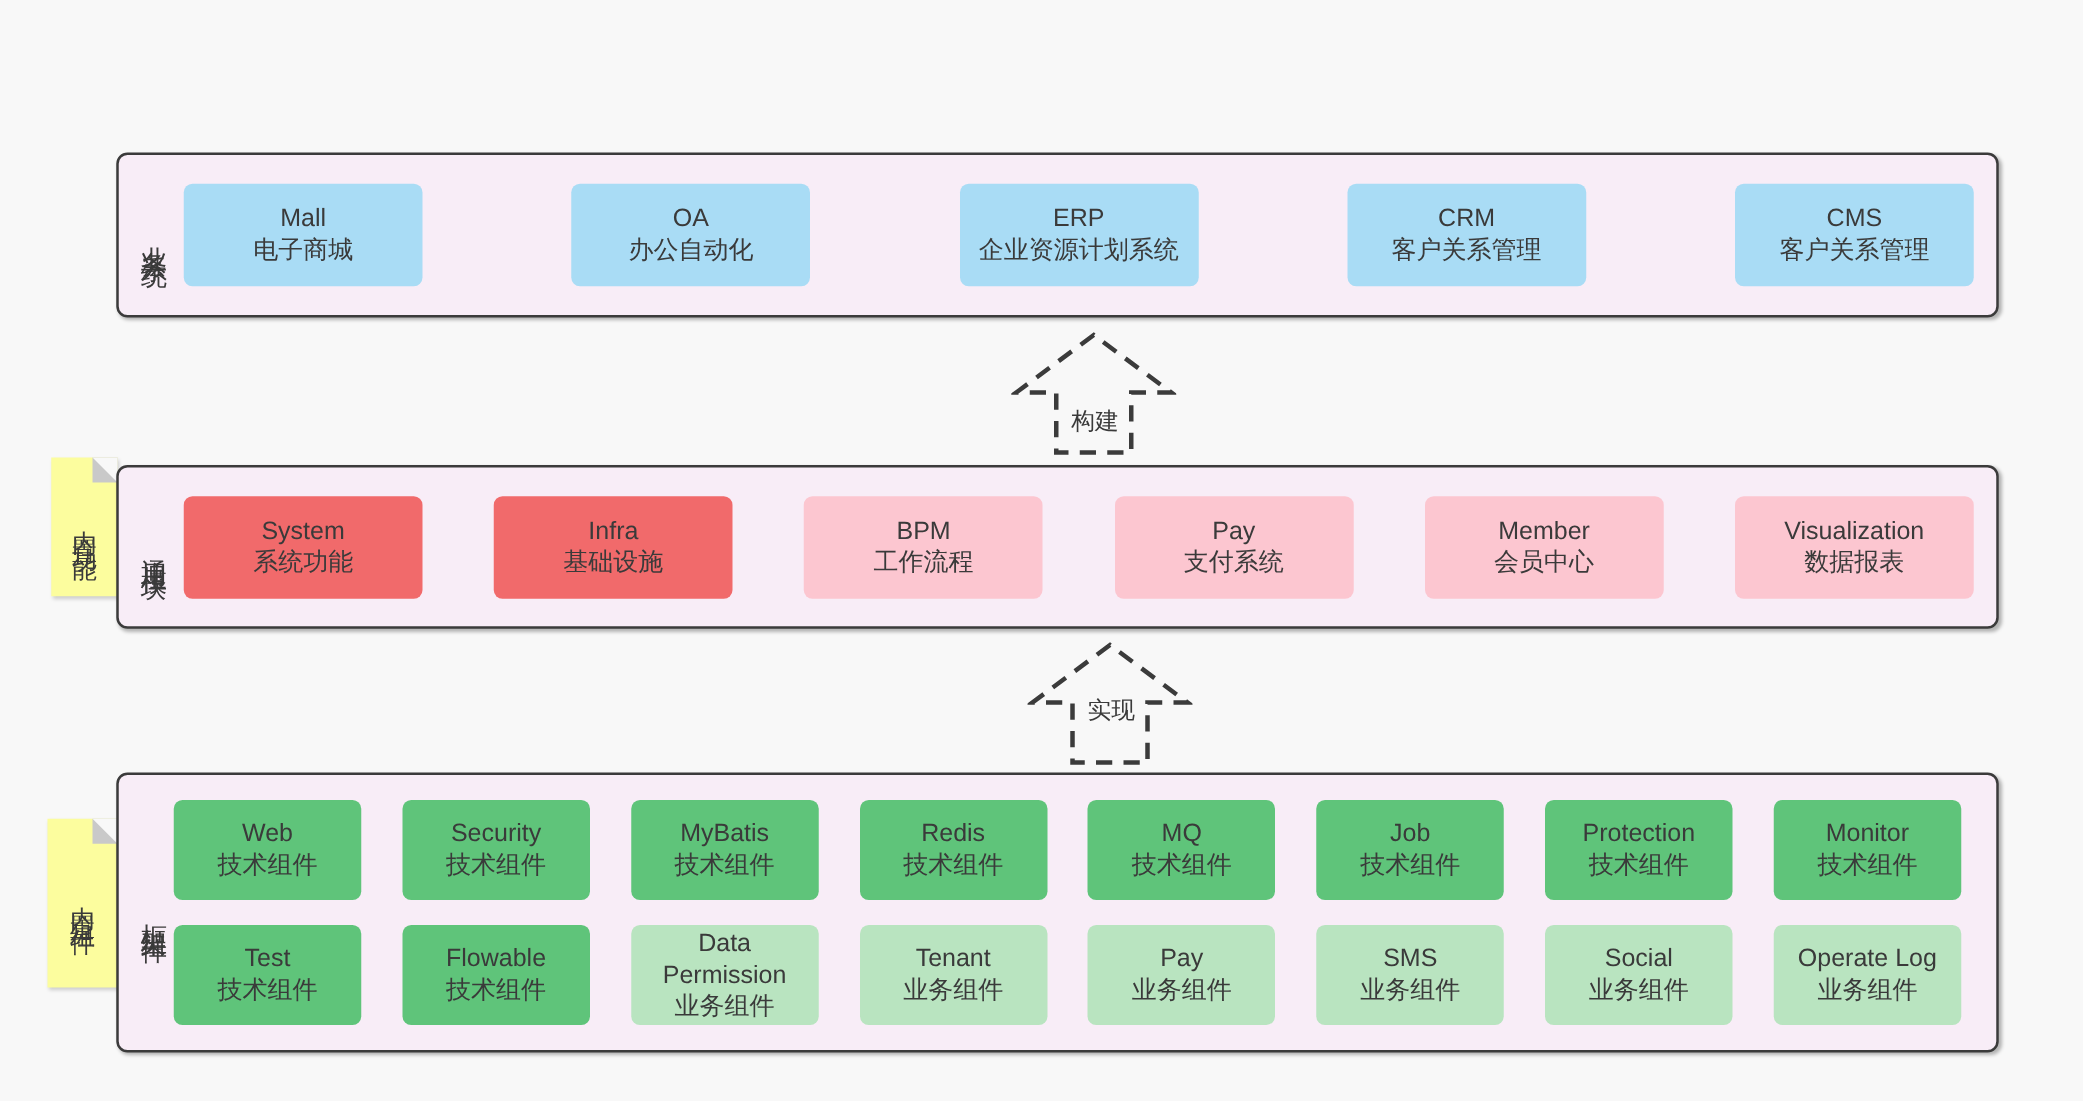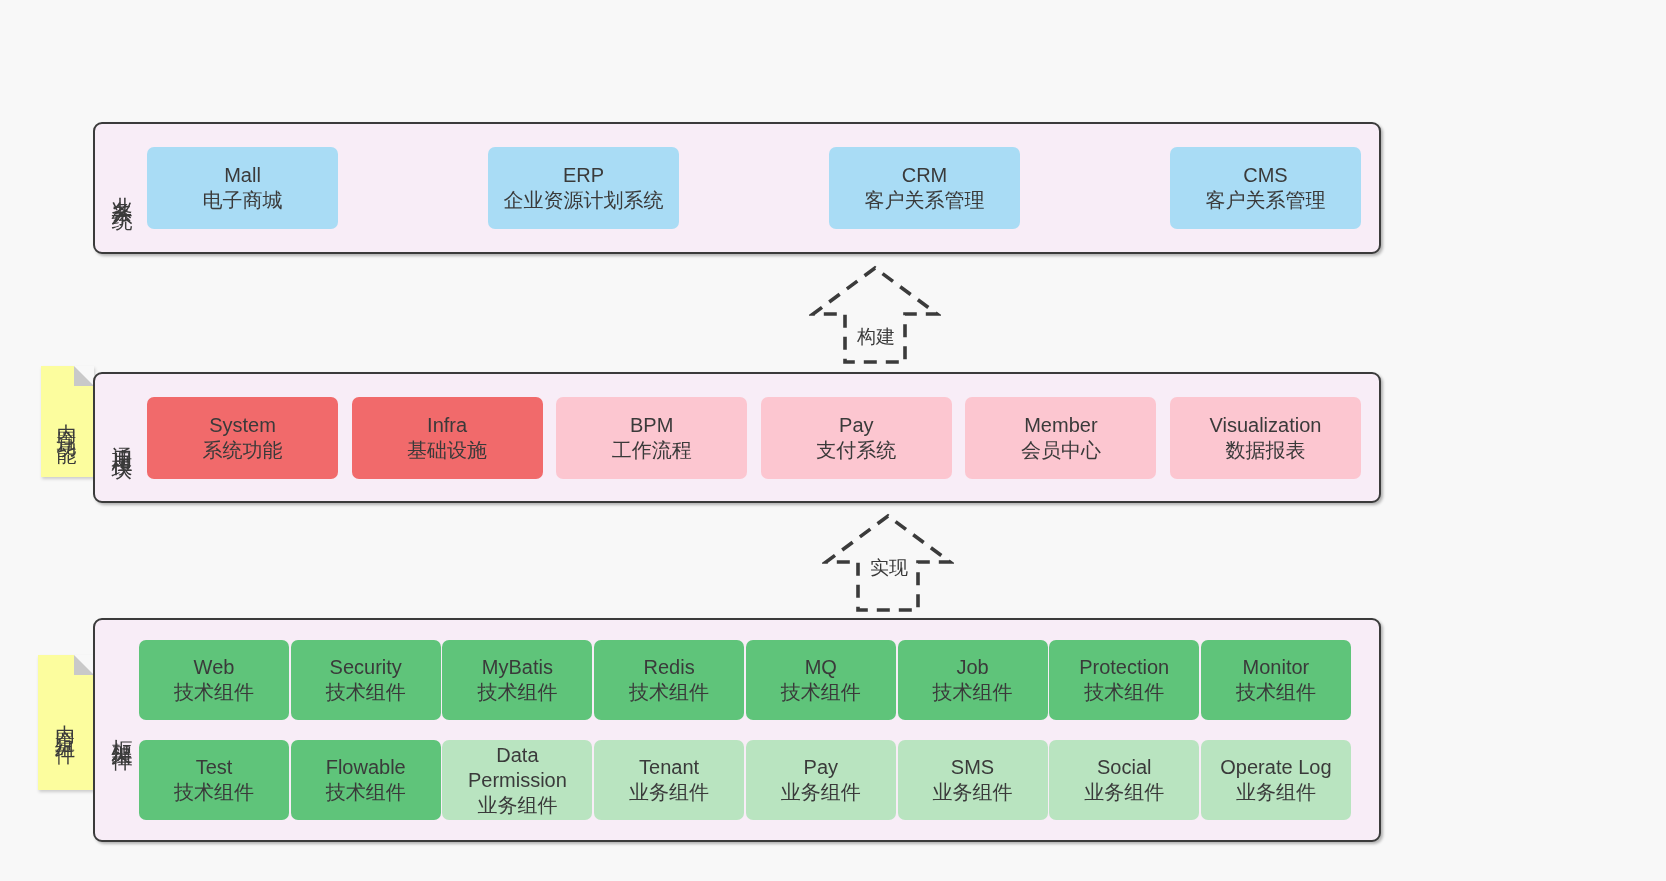--- a/index.html
+++ b/index.html
@@ -3,21 +3,21 @@
 <meta charset="utf-8">
 <style>
   html,body{margin:0;padding:0;}
   .canvas{
     position:relative;width:1666px;height:881px;overflow:hidden;
     background:var(--page-bg,#f8f8f8);
     font-family:"Liberation Sans","DejaVu Sans",sans-serif;
     color:var(--text,#3a3a3a);
   }
   .panel{
-    position:absolute;left:93px;width:1288px;box-sizing:border-box;
+    position:absolute;left:93px;width:1506px;box-sizing:border-box;
     background:var(--panel-bg,#f8edf7);
     border:2px solid var(--panel-border,#3b3b3b);
     border-radius:9px;
     box-shadow:2px 2px 3px rgba(0,0,0,0.28);
   }
   #panel-business{top:122px;height:132px;}
   #panel-modules{top:372px;height:131px;}
   #panel-framework{top:618px;height:224px;}
 
   .v-label{
@@ -88,20 +88,24 @@
 <div class="canvas">
 
   <div class="panel" id="panel-business">
     <div class="v-label">业务系统</div>
     <div class="box-row">
       <div class="box w-lg blue">
         <div class="t">Mall</div>
         <div class="s">电子商城</div>
       </div>
       <div class="box w-lg blue">
+        <div class="t">OA</div>
+        <div class="s">办公自动化</div>
+      </div>
+      <div class="box w-lg blue">
         <div class="t">ERP</div>
         <div class="s">企业资源计划系统</div>
       </div>
       <div class="box w-lg blue">
         <div class="t">CRM</div>
         <div class="s">客户关系管理</div>
       </div>
       <div class="box w-lg blue">
         <div class="t">CMS</div>
         <div class="s">客户关系管理</div>

